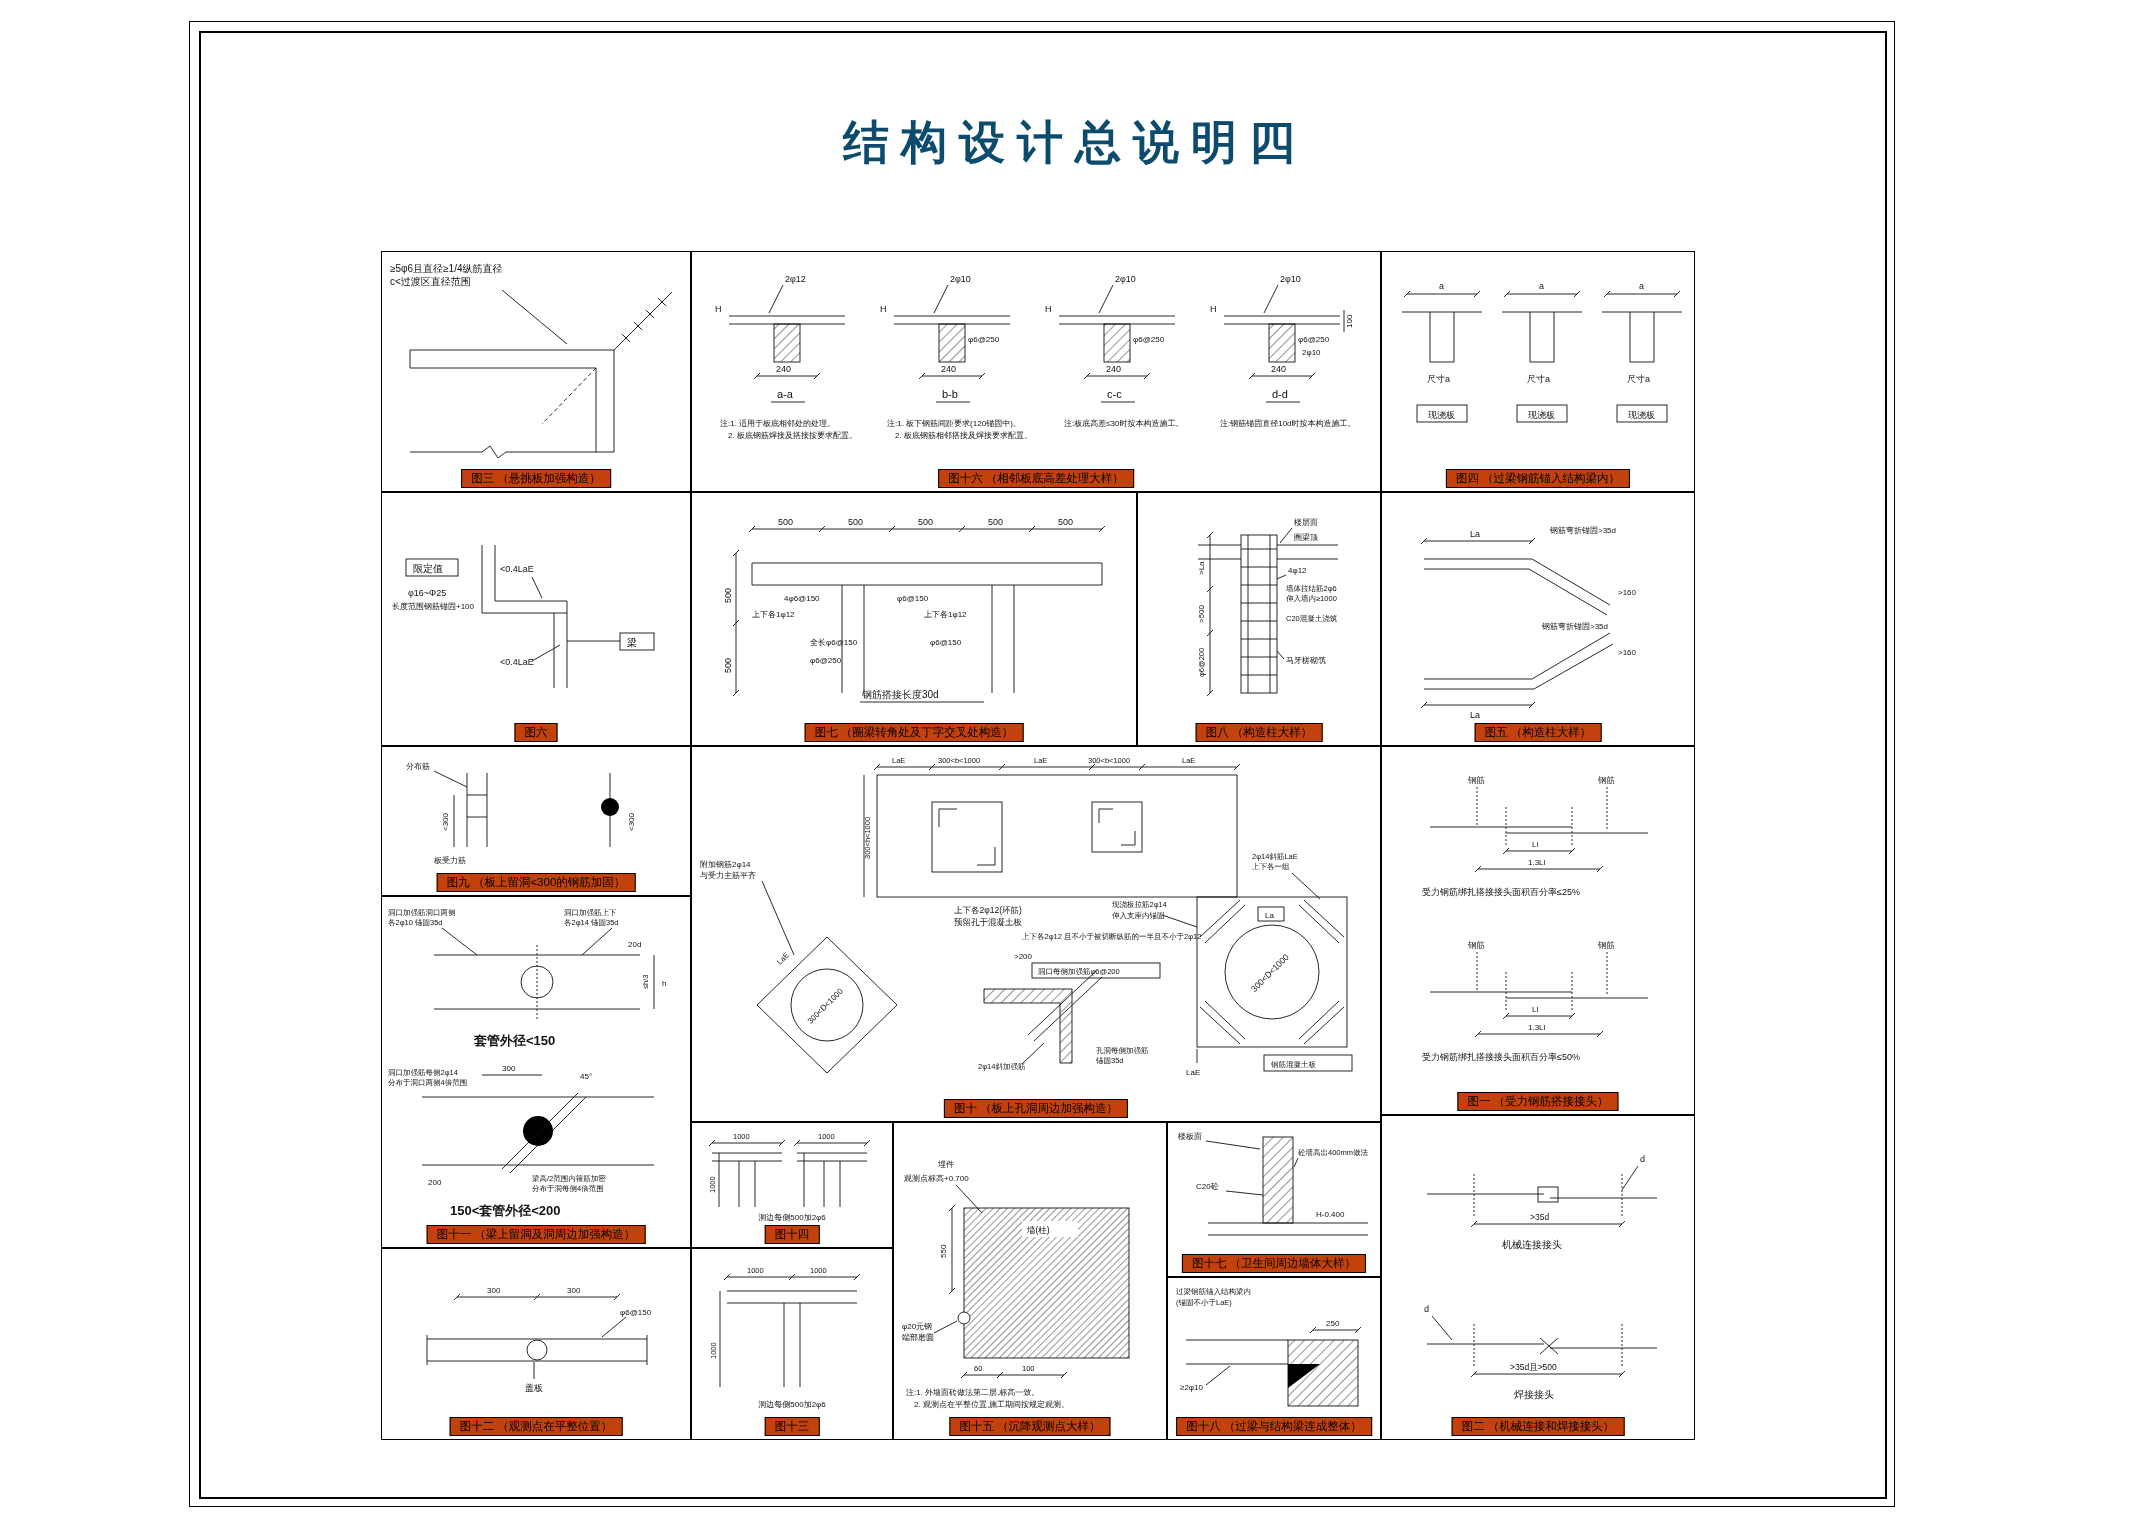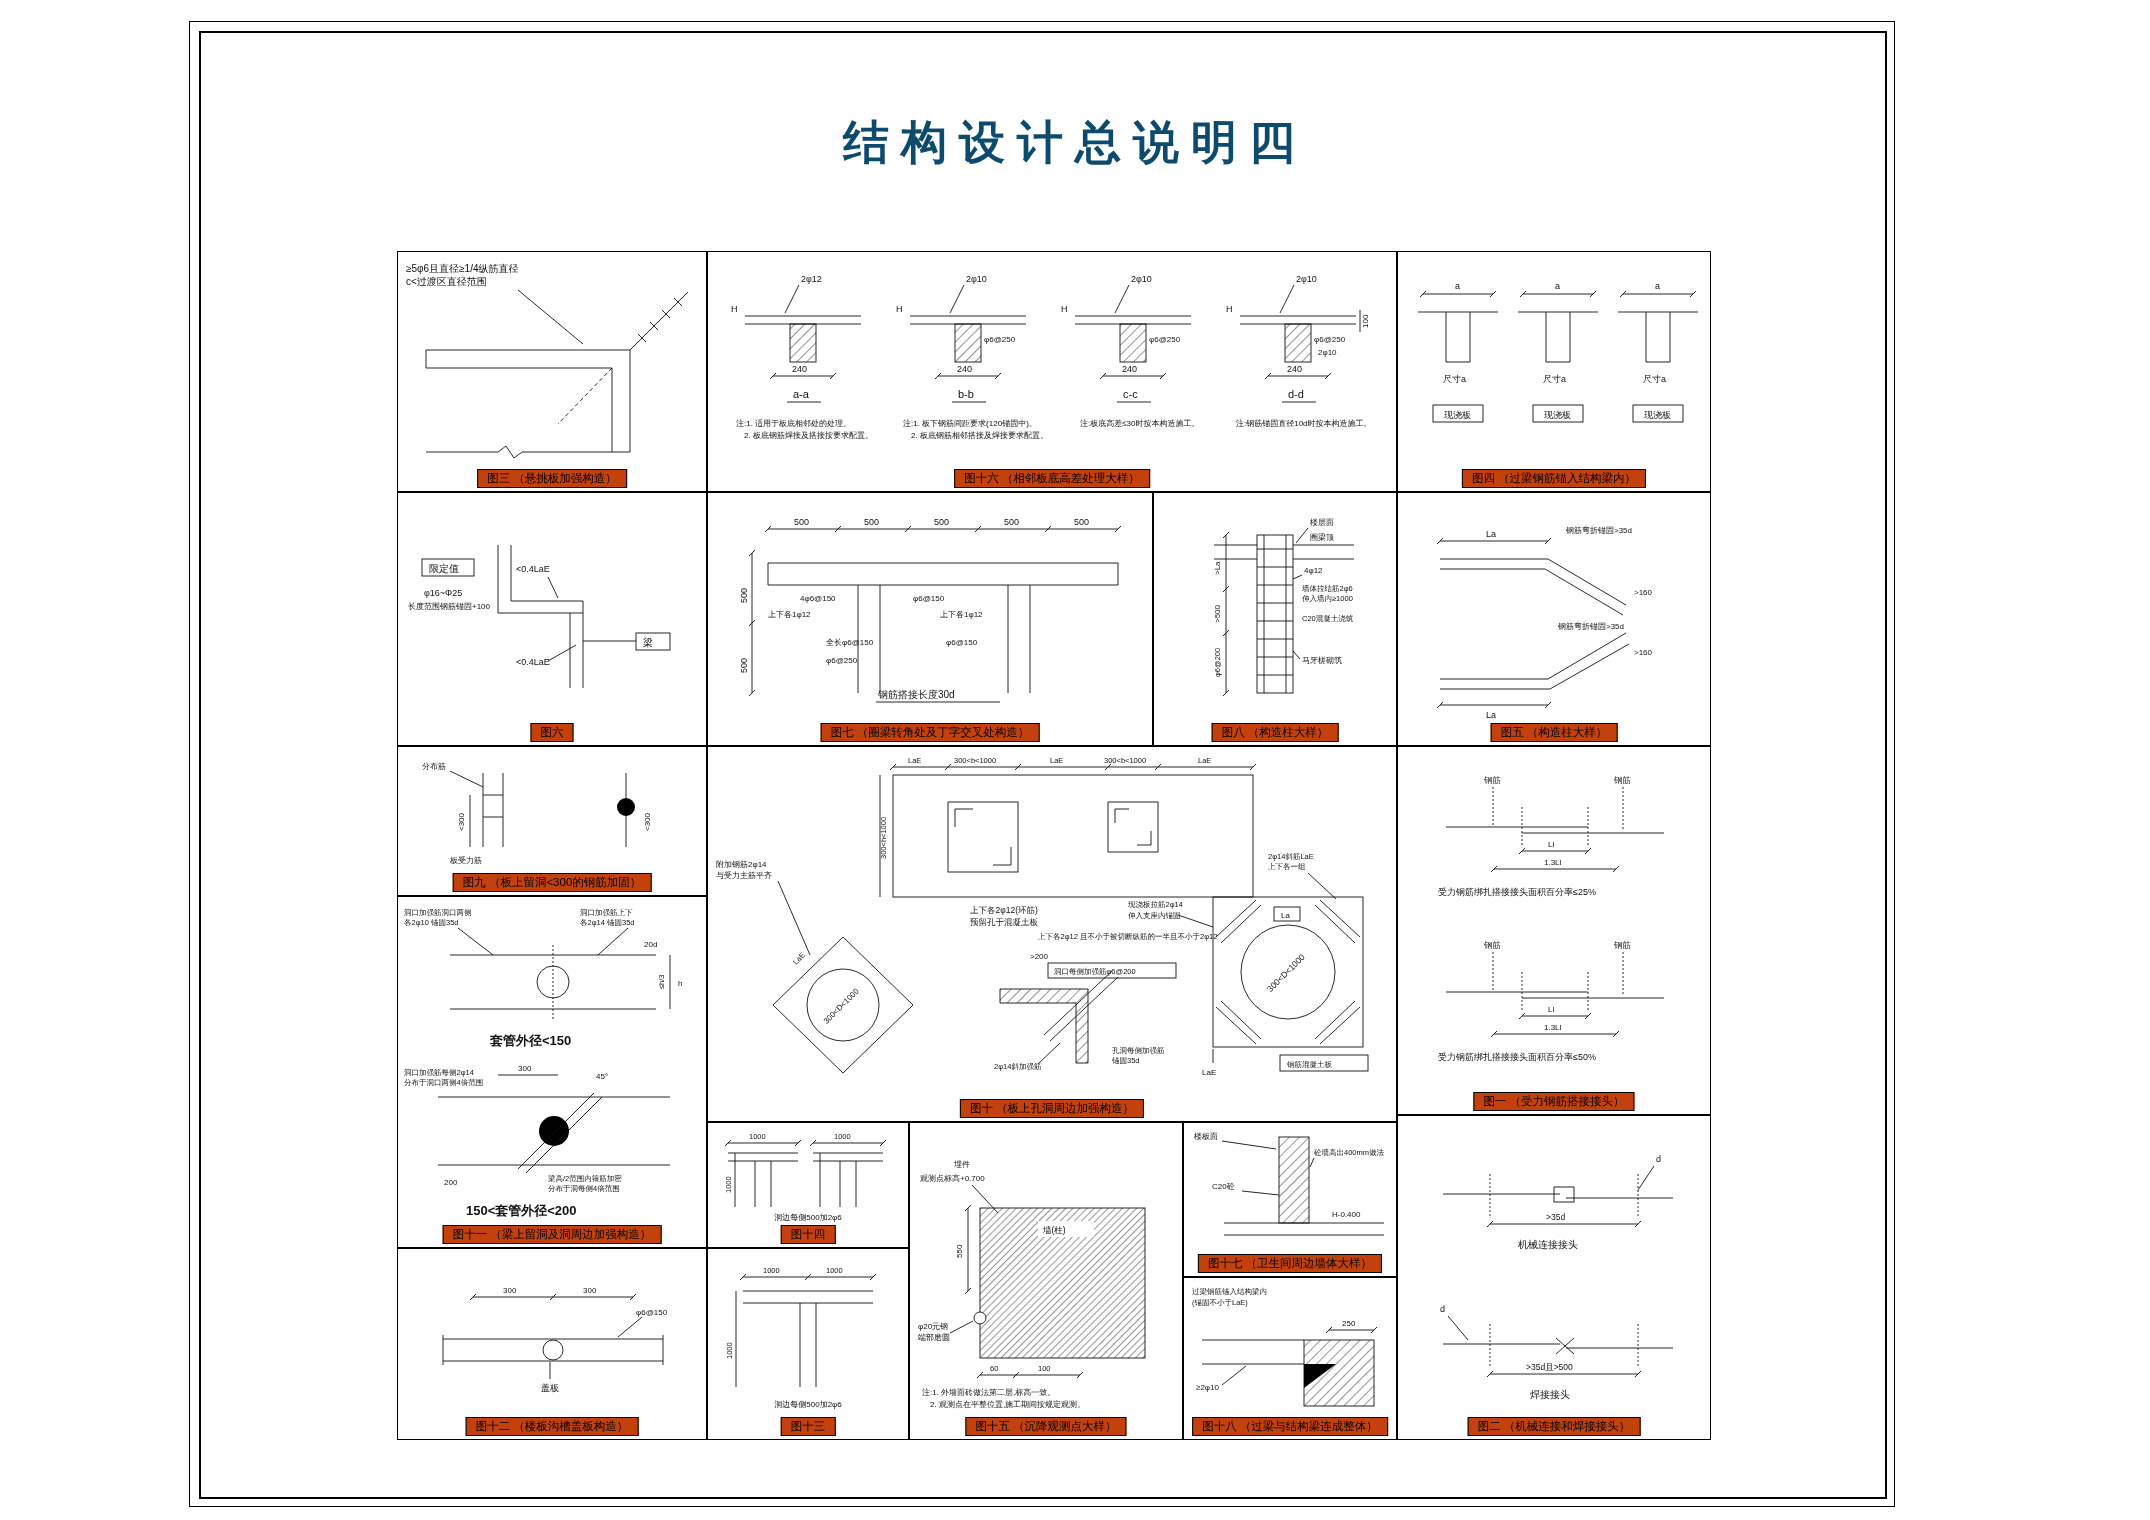--- a/index.html
+++ b/index.html
@@ -1,21 +1,21 @@
 <!DOCTYPE html>
 <html><head>
 <meta charset="utf-8">
 <style>
   html,body{margin:0;padding:0;background:#ffffff;}
   body{width:2150px;height:1520px;position:relative;font-family:"Liberation Sans",sans-serif;color:#111;}
   .frame{position:absolute;border:1px solid #000;}
   .frame.inner{border-width:2px;}
   .sheet-title{position:absolute;left:0;top:112px;width:2150px;text-align:center;
     font-size:46px;font-weight:bold;letter-spacing:12px;color:#0c4a6e;}
-  .grid{position:absolute;left:397px;top:251px;width:1314px;height:1015px;border-radius:6px;}
+  .grid{position:absolute;left:381px;top:251px;width:1314px;height:1015px;border-radius:6px;}
   .panel{position:absolute;border:1px solid #000;box-sizing:border-box;background:#fff;overflow:hidden;}
   .panel svg{position:absolute;left:0;top:0;}
   .caption{position:absolute;bottom:3px;left:50%;transform:translateX(-50%);
     border:1px solid #000;padding:0 9px;font-size:11.5px;line-height:17px;
     white-space:nowrap;background:#c2410c;color:#000;}
   svg line,svg path,svg rect,svg circle,svg polyline,svg polygon{stroke:#111;stroke-width:0.9;fill:none;}
   svg text{fill:#111;stroke:none;font-family:"Liberation Sans",sans-serif;}
   .t7{font-size:7.5px}.t8{font-size:8px}.t85{font-size:8.5px}.t9{font-size:9px}
   .t10{font-size:10px}.t11{font-size:11px}
   .t13{font-size:13px;font-weight:bold}
@@ -561,21 +561,21 @@
       <text x="238" y="66" class="t8">φ6@150</text>
       <line x1="244" y1="68" x2="220" y2="88"></line>
       <line x1="45" y1="90" x2="265" y2="90"></line>
         <line x1="45" y1="112" x2="265" y2="112"></line>
       <line x1="45" y1="86" x2="45" y2="116"></line>
         <line x1="265" y1="86" x2="265" y2="116"></line>
       <circle cx="155" cy="101" r="10"></circle>
       <text x="143" y="142" class="t9">盖板</text>
       <line x1="152" y1="130" x2="152" y2="113"></line>
     </svg>
-    <div class="caption"><span>图十二 （楼板沟槽盖板构造）</span></div>
+    <div class="caption"><span>图十二 （观测点在平整位置）</span></div>
   </div>
 
   <div class="panel" style="left:310px;top:997px;width:202px;height:192px">
     <svg width="200" height="164" viewBox="0 0 200 164">
       <line x1="35" y1="28" x2="165" y2="28"></line>
       <line x1="32" y1="31" x2="38" y2="25"></line>
         <line x1="97" y1="31" x2="103" y2="25"></line>
         <line x1="162" y1="31" x2="168" y2="25"></line>
       <text x="55" y="24" class="t7">1000</text>
       <text x="118" y="24" class="t7">1000</text>

